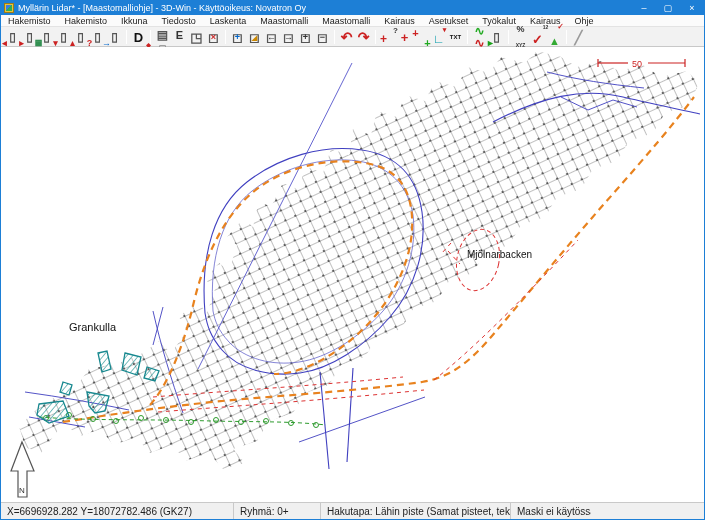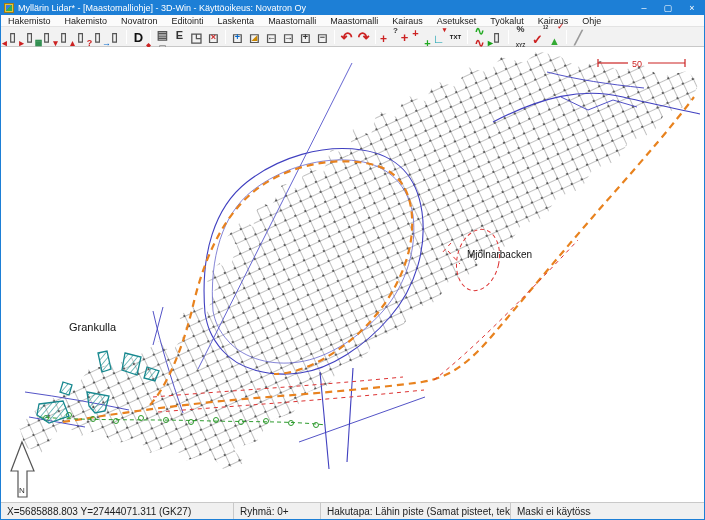--- a/index.html
+++ b/index.html
@@ -54,22 +54,22 @@
     <div class="win-controls">
       <div class="win-btn">–</div>
       <div class="win-btn">▢</div>
       <div class="win-btn">×</div>
     </div>
   </div>
 
   <div class="menubar" id="menubar">
       <div class="menu-item">Hakemisto</div>
       <div class="menu-item">Hakemisto</div>
-      <div class="menu-item">Novatron</div>
-      <div class="menu-item">Editointi</div>
+      <div class="menu-item">Ikkuna</div>
+      <div class="menu-item">Tiedosto</div>
       <div class="menu-item">Laskenta</div>
       <div class="menu-item">Maastomalli</div>
       <div class="menu-item">Maastomalli</div>
       <div class="menu-item">Kairaus</div>
       <div class="menu-item">Asetukset</div>
       <div class="menu-item">Työkalut</div>
       <div class="menu-item">Kairaus</div>
       <div class="menu-item">Ohje</div>
     </div>
 
@@ -321,19 +321,19 @@
         <path d="M 21,441 L 33,470 L 26,470 L 26,496 L 17,496 L 17,470 L 10,470 Z" fill="#ffffff" stroke="#555" stroke-width="1.2"></path>
         <text x="18" y="492" font-size="8" fill="#333" font-family="Liberation Sans, sans-serif">N</text>
       </g>
 
       <text x="68" y="330" font-size="11" fill="#111" font-family="Liberation Sans, sans-serif">Grankulla</text>
       <text x="466" y="257" font-size="10" fill="#111" font-family="Liberation Sans, sans-serif">Mjölnarbacken</text>
     </svg>
   </div>
 
   <div class="statusbar">
-    <div class="sb-cell" style="width:233px">X=5685888.803  Y=27444071.311   (GK27)</div>
+    <div class="sb-cell" style="width:233px">X=6696928.282  Y=18072782.486   (GK27)</div>
     <div class="sb-cell" style="width:87px">Ryhmä: 0+</div>
     <div class="sb-cell" style="width:190px">Hakutapa: Lähin piste (Samat pisteet, tekstit)</div>
     <div class="sb-cell" style="width:80px; border-right:none">Maski ei käytössä</div>
   </div>
 
 </div>
 
 </body></html>

